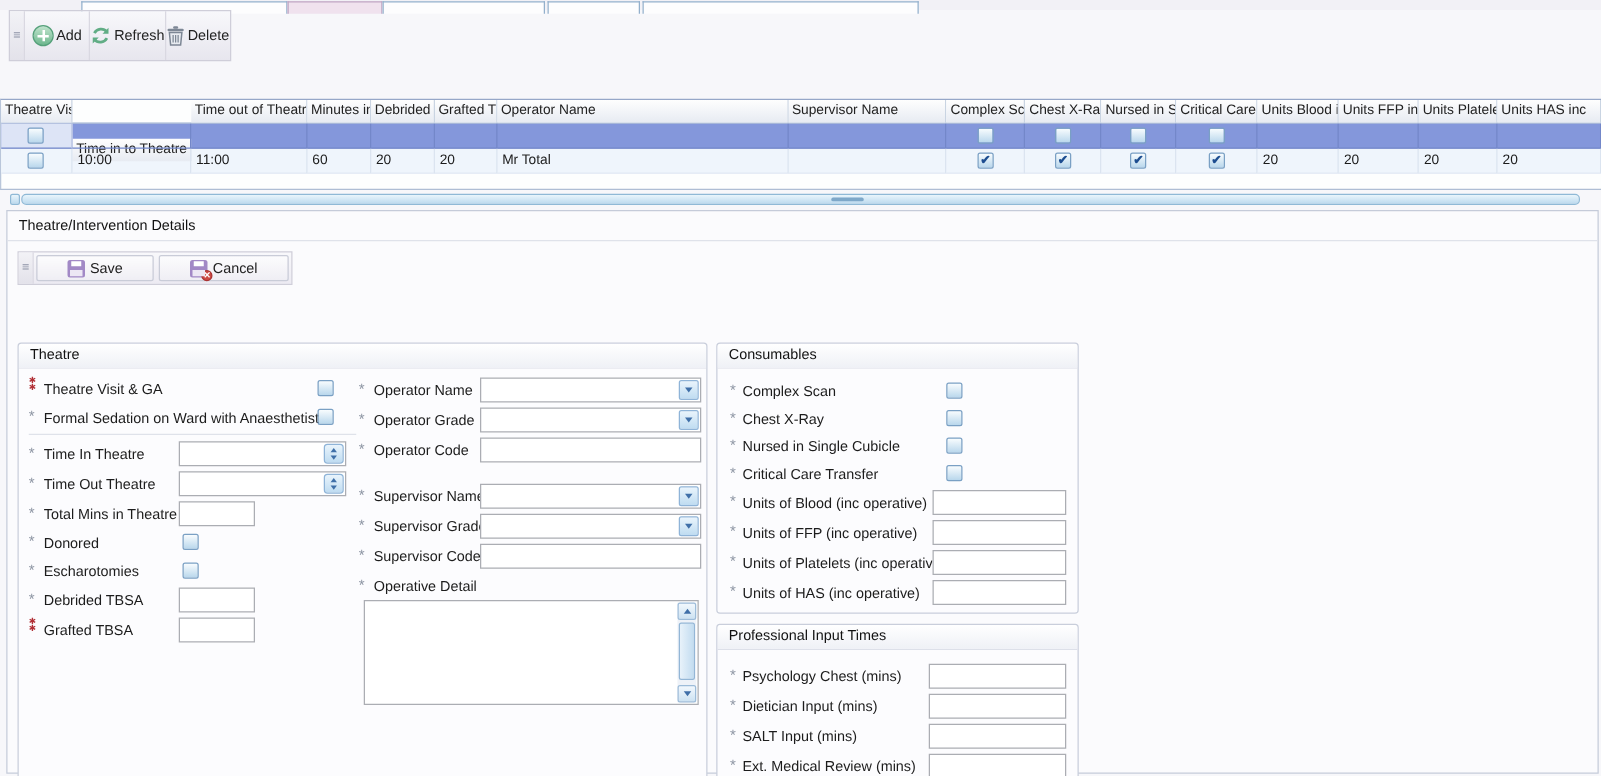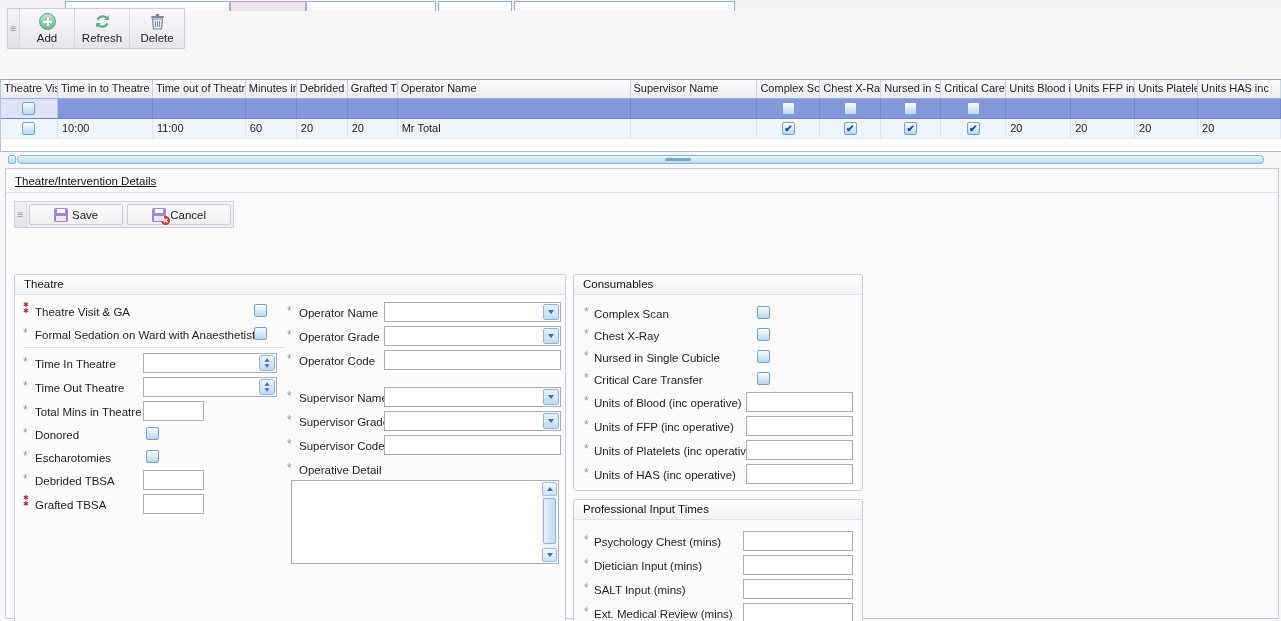--- a/index.html
+++ b/index.html
@@ -13,21 +13,21 @@
   .tabfrag { position:absolute; top:1px; height:10px; background:#fdfdfe; border:1px solid #93b0cc; border-bottom:none; }
   .tabfrag.pink { background:#f0e2ee; border-color:#c0a6c4; }
   
   #main-toolbar {
     position:absolute; left:7px; top:8px; width:178px; height:41px;
     background:linear-gradient(180deg,#f8f8fb,#e7e6ee);
     border:1px solid #cfced9; display:flex; align-items:stretch;
   }
   .grip { width:12px; display:flex; align-items:center; justify-content:center;
     color:#8d93a6; font-size:10px; border-right:1px solid #d9d8e1; background:linear-gradient(180deg,#f2f2f6,#e3e2ea); cursor:pointer;}
-  .tbbtn { flex:1; display:flex; flex-direction:column; align-items:center; justify-content:center; gap:2px;
+  .tbbtn { flex:1; display:flex; flex-direction:row; align-items:center; justify-content:center; gap:2px;
     border-right:1px solid #d9d8e1; cursor:pointer; font-size:11.5px; color:#222; }
   .tbbtn:last-child { border-right:none; }
   .icon-add { width:17px; height:17px; border-radius:50%;
     background:linear-gradient(180deg,#bfe3cc,#6db78e); border:1px solid #55a07a; position:relative; }
   .icon-add::before, .icon-add::after { content:""; position:absolute; background:#fff; }
   .icon-add::before { left:7px; top:3px; width:2px; height:9px; }
   .icon-add::after { left:3.5px; top:6.5px; width:9px; height:2px; }
   
   #page-title { position:absolute; left:13px; top:51px; font-size:15.5px; color:#141414; }
   
@@ -50,21 +50,21 @@
   
   #splitter { position:absolute; left:17px; top:155px; width:1247px; height:9px;
     background:linear-gradient(180deg,#e9f5fc,#bcdaee); border:1px solid #8fb9d6; border-radius:4px; cursor:row-resize; }
   #splitter::after { content:""; position:absolute; left:52%; top:2px; width:26px; height:3px;
     background:#7ea8c9; border-radius:2px; }
   #splitter-cap { position:absolute; left:8px; top:155px; width:8px; height:9px;
     background:linear-gradient(180deg,#e9f5fc,#bcdaee); border:1px solid #8fb9d6; border-radius:2px; }
   
   #details { position:absolute; left:5px; top:168px; width:1274px; height:451px;
     background:#fbfbfd; border:1px solid #c5cbd9; }
-  #details-title { position:absolute; left:9px; top:6px; font-size:11.5px; color:#111;text-decoration:underline; }
+  #details-title { position:absolute; left:9px; top:6px; font-size:11.5px; color:#111; }
   #details-hdr-line { position:absolute; left:0; top:23px; width:100%; height:1px; background:#dfe2ea; }
   #form-toolbar { position:absolute; left:8px; top:32px; height:27px; display:flex; align-items:stretch;
     background:linear-gradient(180deg,#f8f8fb,#eceaf2); border:1px solid #cfced9; }
   .fbtn { display:flex; align-items:center; gap:4px; padding:0 24px; margin:2px; font-size:11.5px; color:#222;
     background:linear-gradient(180deg,#fcfcfd,#efeef4); border:1px solid #c9ccd8; border-radius:2px; cursor:pointer; }
   .floppy { position:relative; width:14px; height:14px; background:#a289c6; border-radius:2px; }
   .floppy::before { content:""; position:absolute; left:3px; top:1px; width:8px; height:4px; background:#fff; }
   .floppy::after { content:""; position:absolute; left:2px; bottom:1px; width:10px; height:5px; background:#ece7f4; }
   .badge-x { position:absolute; right:-4px; bottom:-3px; width:9px; height:9px; border-radius:50%;
     background:#cc4a44; border:1px solid #a33; color:#fff; font-size:7px; line-height:7px; font-weight:bold;
@@ -140,21 +140,21 @@
         <line x1="9.5" y1="8" x2="9.5" y2="14" stroke="#7d8795"></line>
       </svg>
       <span>Delete</span>
     </div>
   </div>
 
 
   <div id="grid">
     <div id="grid-header">
         <div class="gh" style="width: 57px;">Theatre Visit</div>
-        <div class="gh" style="width: 95px;">Time in to Theatre</div>
+        <div class="gh" style="width: 95px; margin-top: 31px;">Time in to Theatre</div>
         <div class="gh" style="width: 93px;">Time out of Theatre</div>
         <div class="gh" style="width: 51px;">Minutes in Theatre</div>
         <div class="gh" style="width: 51px;">Debrided TBSA</div>
         <div class="gh" style="width: 50px;">Grafted TBSA</div>
         <div class="gh" style="width: 233px;">Operator Name</div>
         <div class="gh" style="width: 127px;">Supervisor Name</div>
         <div class="gh" style="width: 63px;">Complex Scan</div>
         <div class="gh" style="width: 61px;">Chest X-Ray</div>
         <div class="gh" style="width: 60px;">Nursed in Single</div>
         <div class="gh" style="width: 65px;">Critical Care</div>

